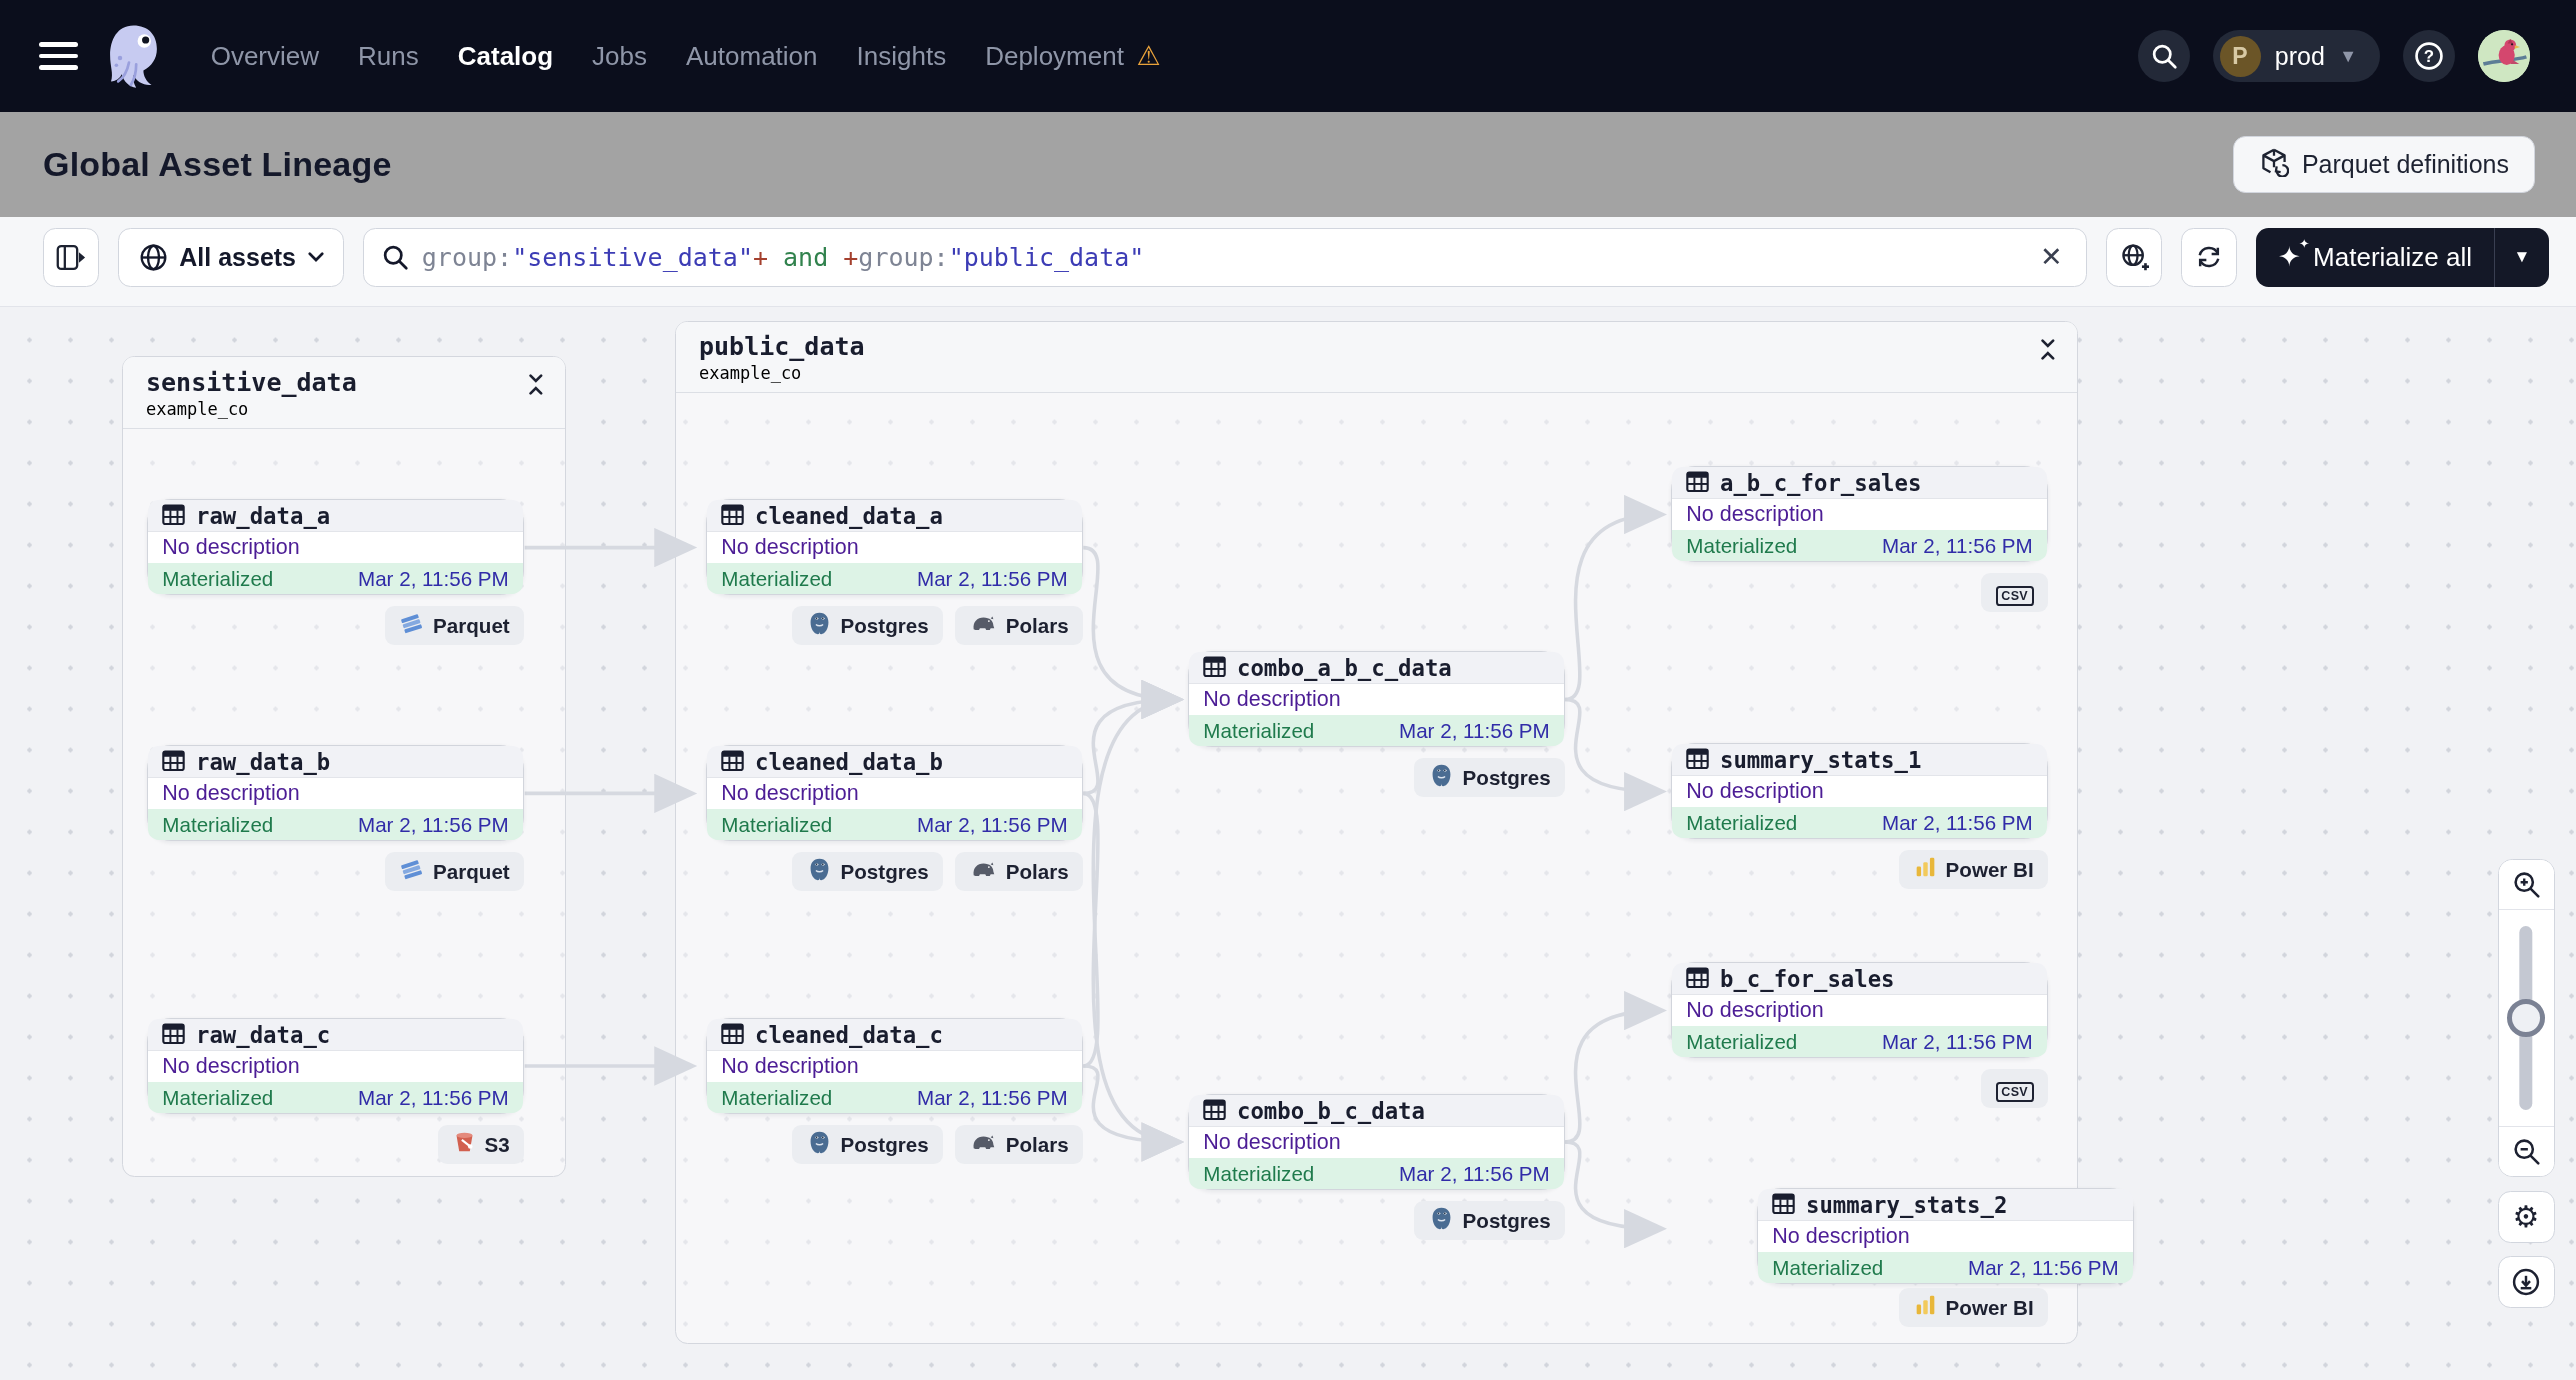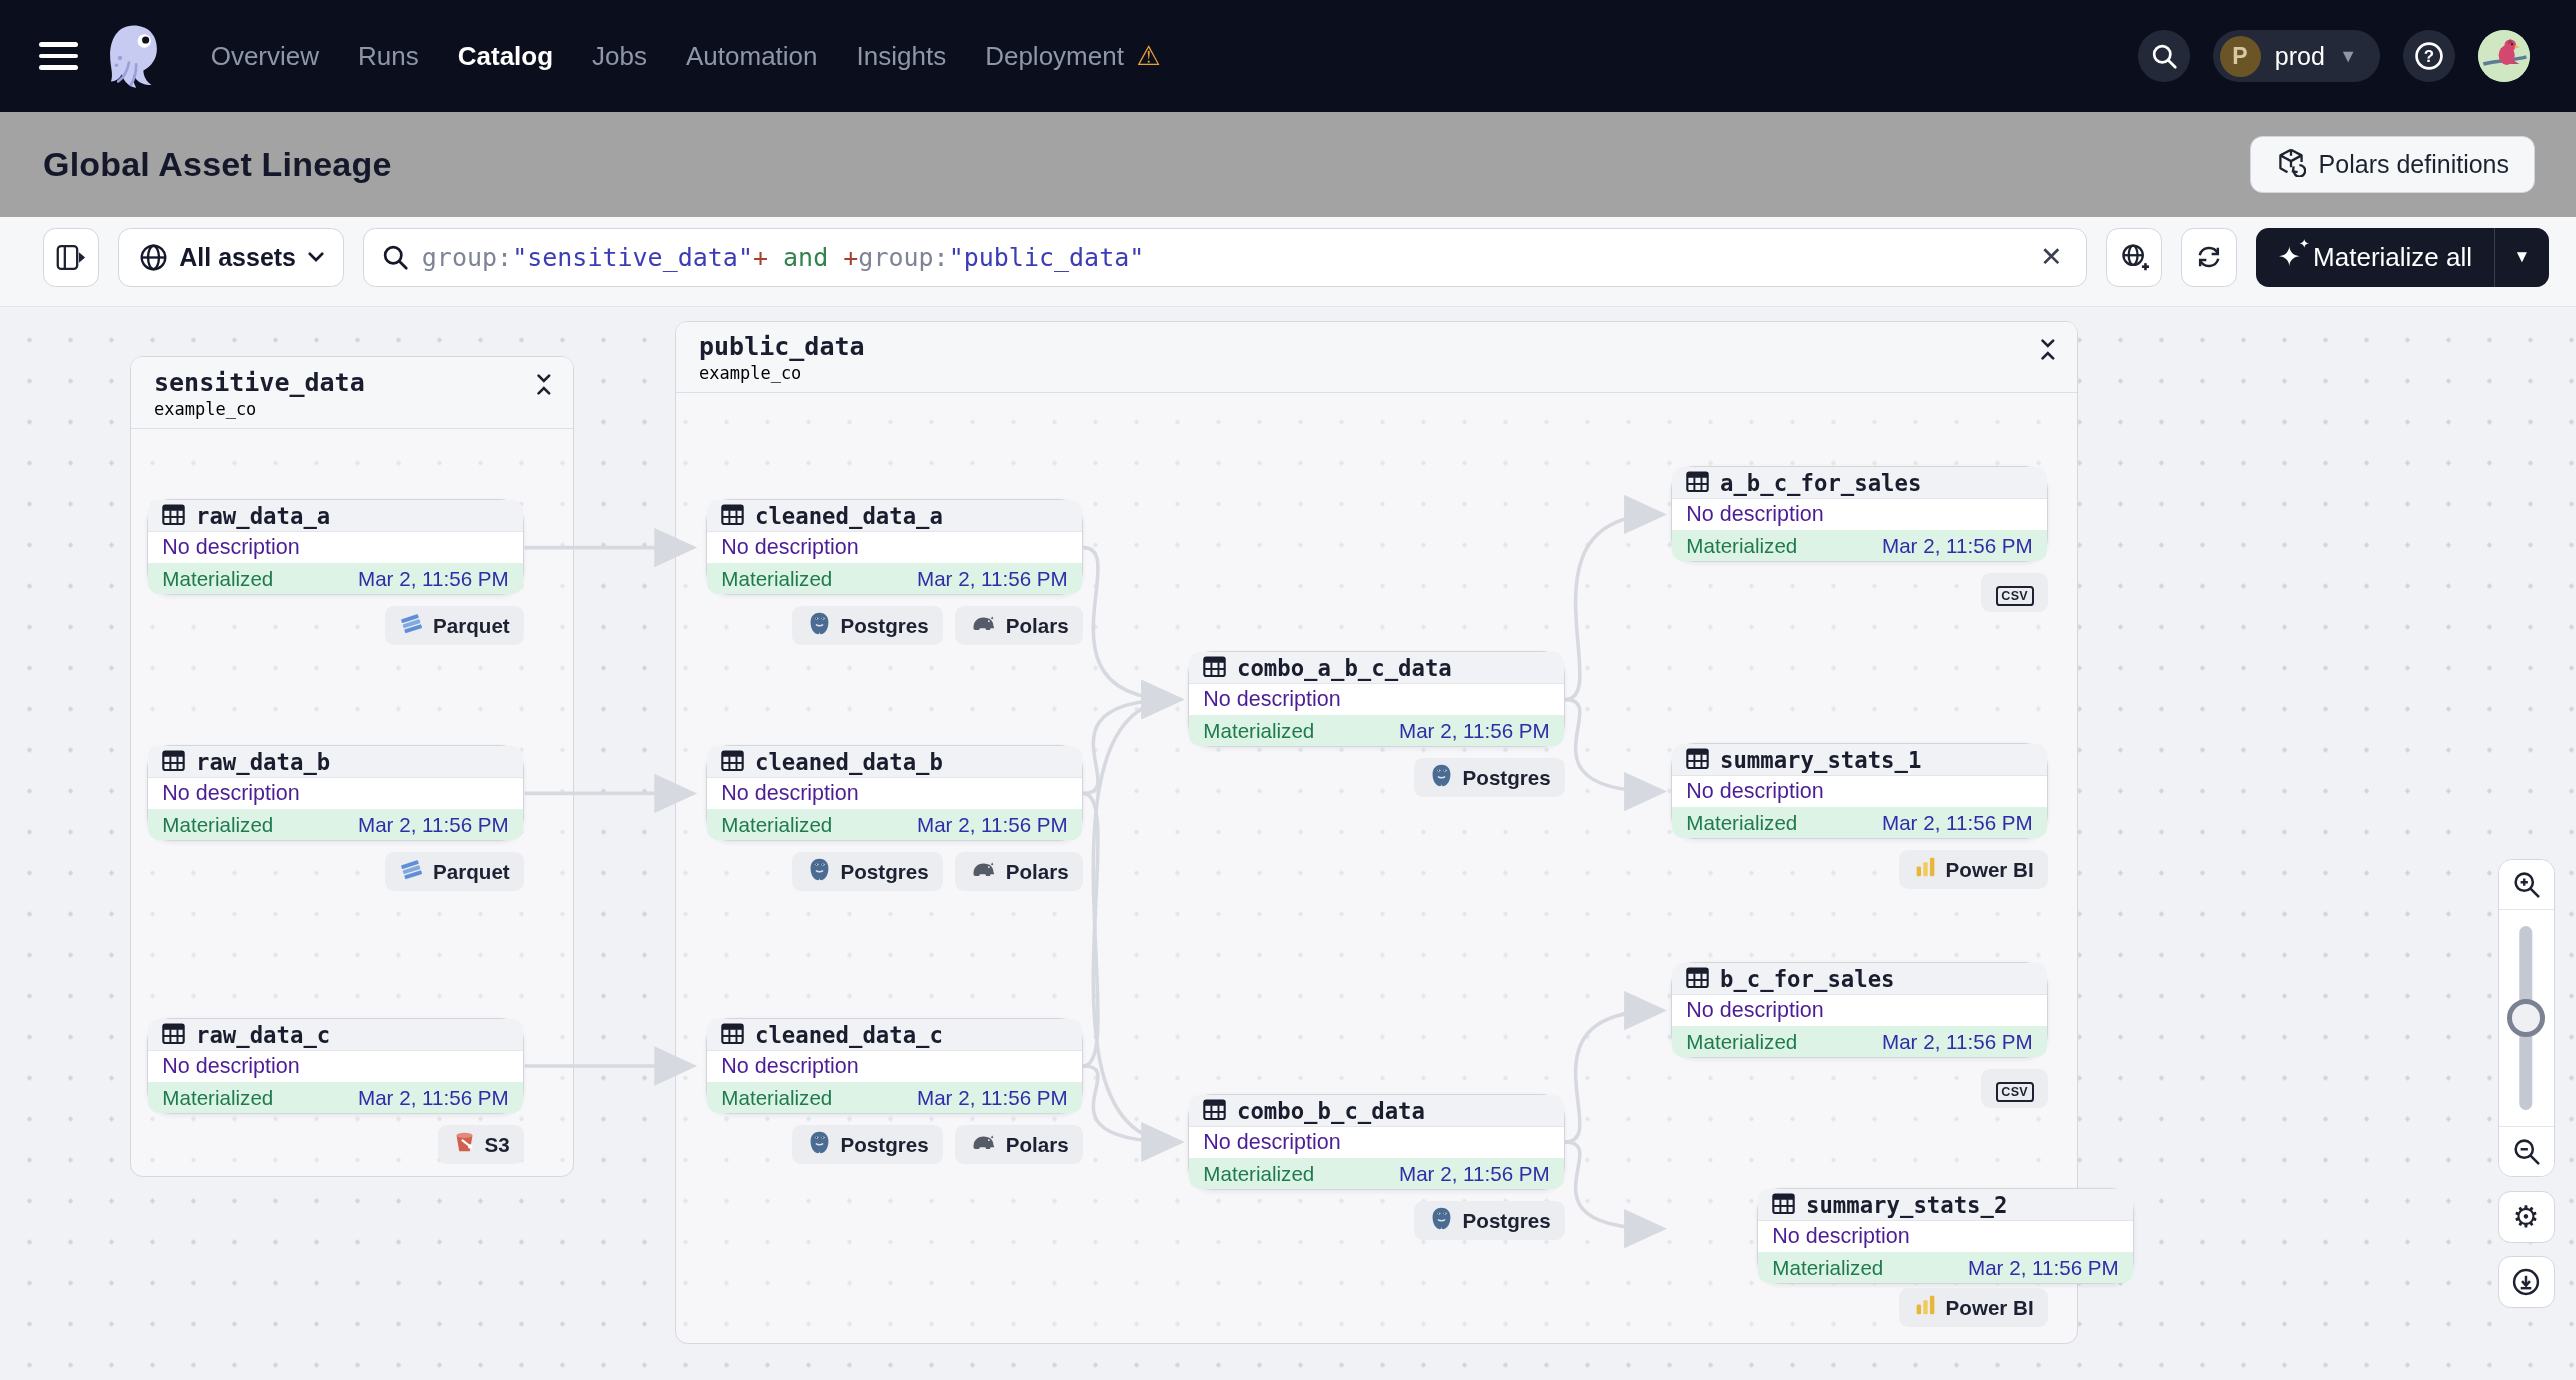--- a/index.html
+++ b/index.html
@@ -155,21 +155,21 @@
 <header id="page-header">
   <h1 id="page-title">Global Asset Lineage</h1>
   <button id="reload-btn">
     <span>
       <svg width="30" height="30" viewBox="0 0 34 34">
           <path d="M17 3 L29 9.5 L29 17 M17 3 L5 9.5 L5 24 L13 28.5 M17 3 L17 10 M5 9.5 L17 16 L29 9.5 M17 16 L17 23" stroke="#1d2231" stroke-width="2.6" fill="none" stroke-linejoin="round"></path>
           <path d="M20 27 a6.5 6.5 0 1 0 6.5 -6.5" stroke="#1d2231" stroke-width="2.6" fill="none"></path>
           <path d="M20 22 L19.2 27.5 L24.5 28.5" stroke="#1d2231" stroke-width="2.6" fill="none"></path>
         </svg>
     </span>
-    <span>Polars definitions</span>
+    <span>Parquet definitions</span>
   </button>
 </header>
 
 <div id="toolbar">
   <button class="tb-btn tb-square">
     <svg width="30" height="27" viewBox="0 0 34 30">
         <rect x="2" y="2" width="22" height="26" rx="4" fill="none" stroke="#1d2231" stroke-width="2.6"></rect>
         <line x1="10" y1="2" x2="10" y2="28" stroke="#1d2231" stroke-width="2.6"></line>
         <path d="M26 9 L33 15 L26 21 Z" fill="#1d2231"></path>
       </svg>
@@ -214,21 +214,21 @@
     <span id="materialize-main">
       <span class="sparkle">✦<small>✦</small></span>
       <span>Materialize all</span>
     </span>
     <span id="materialize-caret">▼</span>
   </button>
 </div>
 
 <div id="graph">
   <div id="groups-layer">
-      <div class="group-box" style="left: 130px; top: 49px; width: 444px; height: 821px;">
+      <div class="group-box" style="left: 122px; top: 49px; width: 444px; height: 821px;">
         <div class="group-header">
        <div>
          <div class="group-title mono">sensitive_data</div>
          <div class="group-sub mono">example_co</div>
        </div>
        <span class="collapse-icon">
          <svg width="19.7" height="23" viewBox="0 0 22 26">
               <path d="M5 3 L11 9 L17 3" stroke="#1d2131" stroke-width="3" fill="none" stroke-linecap="round"></path>
               <path d="M5 23 L11 17 L17 23" stroke="#1d2131" stroke-width="3" fill="none" stroke-linecap="round"></path>
             </svg>

